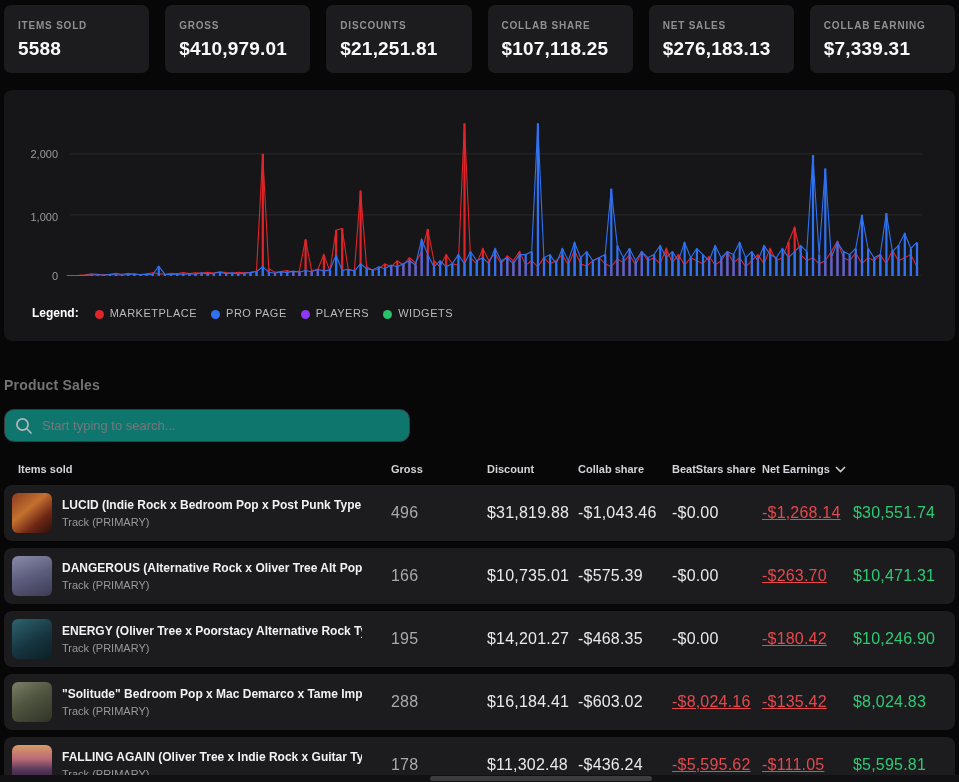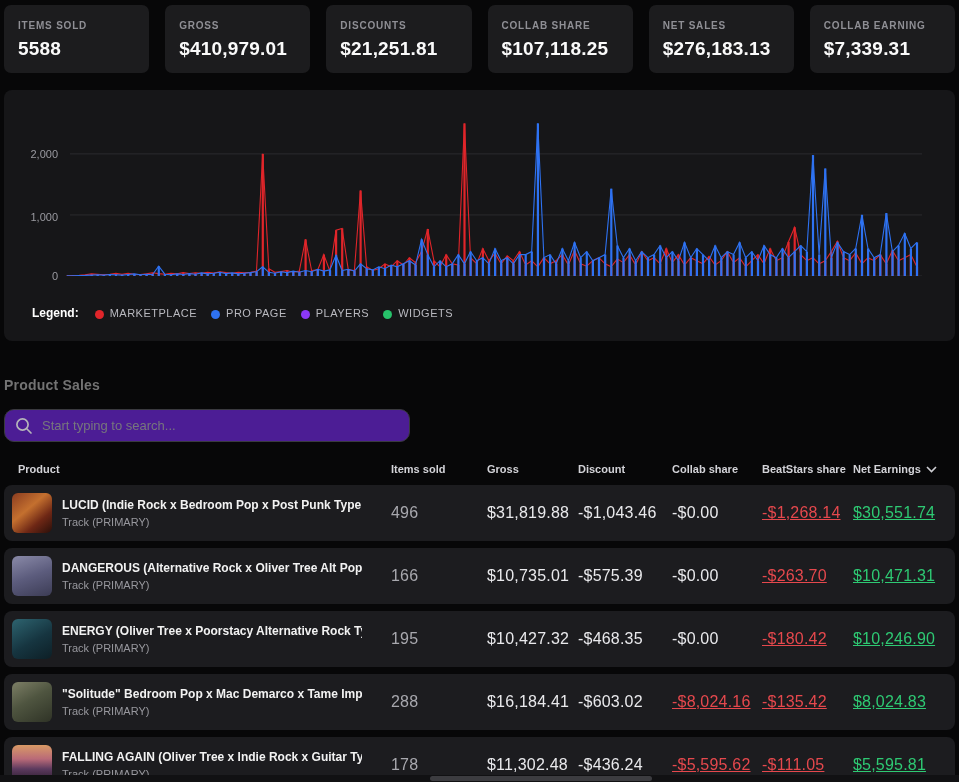--- a/index.html
+++ b/index.html
@@ -36,21 +36,21 @@
     position:absolute; left:28px; top:216px; display:flex; align-items:center; gap:14px;
     font-size:11px;
   }
   .legend-title { color:#fff; font-size:12px; font-weight:700; margin-right:2px; }
   .legend-item { display:flex; align-items:flex-end; gap:6px; color:#b9b9bf; letter-spacing:.5px; cursor:pointer; }
   .legend-dot { width:9px; height:9px; border-radius:50%; display:inline-block; }
 
   
   .section-title { color:#737373; font-size:14px; font-weight:700; margin:36px 0 0 0; letter-spacing:.2px; }
   .search-box {
-    margin-top:16px; width:406px; height:33px; background:#4c1d95;
+    margin-top:16px; width:406px; height:33px; background:#0f766e;
     border:1px solid #3a3a3f; border-radius:10px;
     display:flex; align-items:center; padding:0 10px; gap:9px;
   }
   .search-box input {
     background:transparent; border:none; outline:none; color:#ddd;
     font-size:13px; width:100%; font-family:"Liberation Sans", sans-serif;
   }
   .search-box input::placeholder { color:#77777d; }
 
   
@@ -64,21 +64,21 @@
   .rows { display:flex; flex-direction:column; gap:7px; }
   .prow { background:#1c1c1f; border-radius:8px; height:56px; cursor:pointer; }
   .pcell-product { display:flex; align-items:center; gap:10px; padding-left:8px; }
   .art { width:40px; height:40px; border-radius:6px; flex:0 0 40px; }
   .ptext { width:300px; overflow:hidden; }
   .ptitle { color:#f2f2f2; font-size:12px; font-weight:700; white-space:nowrap; }
   .psub { color:#98989e; font-size:11px; margin-top:4px; white-space:nowrap; }
   .cell { font-size:16px; color:#e9e9ec; letter-spacing:.2px; }
   .cell.items { color:#a8a8ae; }
   .cell.neg { color:#e5484d;text-decoration:underline; }
-  .cell.pos { color:#2ec973;text-decoration:underline; }
+  .cell.pos { color:#2ec973; }
 
   
   .hscroll-track {
     position:fixed; left:0; bottom:0; width:959px; height:7px; background:#111113;
   }
   .hscroll-thumb {
     position:absolute; left:430px; top:1px; width:222px; height:5px;
     background:#3c3c40; border-radius:3px; cursor:grab;
   }
 </style>
@@ -437,23 +437,20 @@
       <svg width="18" height="18" viewBox="0 0 18 18">
         <circle cx="7.5" cy="7.5" r="5.6" fill="none" stroke="#b5b5ba" stroke-width="1.7"></circle>
         <line x1="12" y1="12" x2="16" y2="16" stroke="#b5b5ba" stroke-width="1.7" stroke-linecap="round"></line>
       </svg>
     </span>
     <input type="text" placeholder="Start typing to search..." style="">
   </div>
 
   <div class="thead grid-cols" id="thead">
       <div class="th">
-        <span>Product</span>
-      </div>
-      <div class="th">
         <span>Items sold</span>
       </div>
       <div class="th">
         <span>Gross</span>
       </div>
       <div class="th">
         <span>Discount</span>
       </div>
       <div class="th">
         <span>Collab share</span>
@@ -502,21 +499,21 @@
       </div>
       <div class="prow grid-cols">
         <div class="pcell-product">
           <div class="art" style="background: linear-gradient(150deg, rgb(46, 100, 112) 0%, rgb(22, 53, 64) 55%, rgb(13, 31, 38) 100%);"></div>
           <div class="ptext">
             <div class="ptitle">ENERGY (Oliver Tree x Poorstacy Alternative Rock Type Beat)</div>
             <div class="psub">Track (PRIMARY)</div>
           </div>
         </div>
         <div class="cell items">195</div>
-        <div class="cell">$10,427.32</div>
+        <div class="cell">$14,201.27</div>
         <div class="cell">-$468.35</div>
         <div class="cell">-$0.00</div>
         <div class="cell neg">-$180.42</div>
         <div class="cell pos">$10,246.90</div>
       </div>
       <div class="prow grid-cols">
         <div class="pcell-product">
           <div class="art" style="background: linear-gradient(150deg, rgb(125, 127, 102) 0%, rgb(79, 85, 64) 45%, rgb(47, 51, 38) 100%);"></div>
           <div class="ptext">
             <div class="ptitle">"Solitude" Bedroom Pop x Mac Demarco x Tame Impala Type Beat</div>

